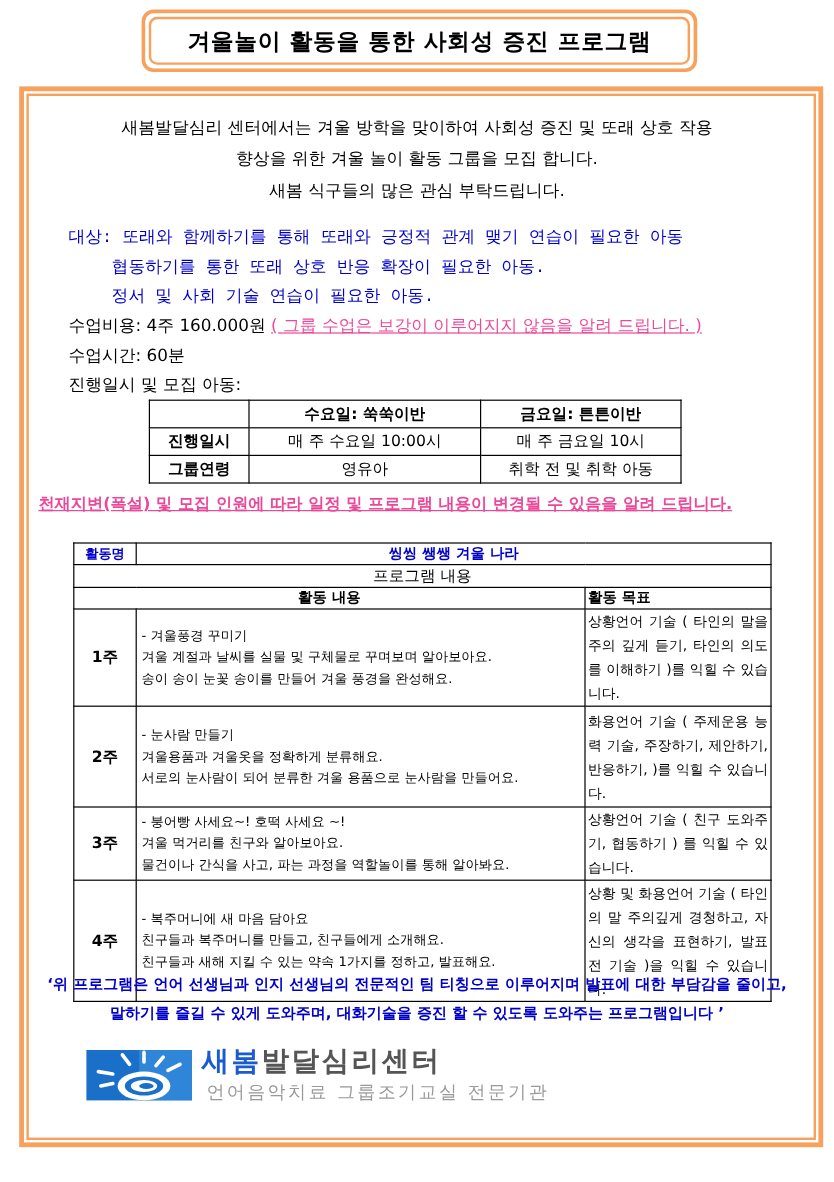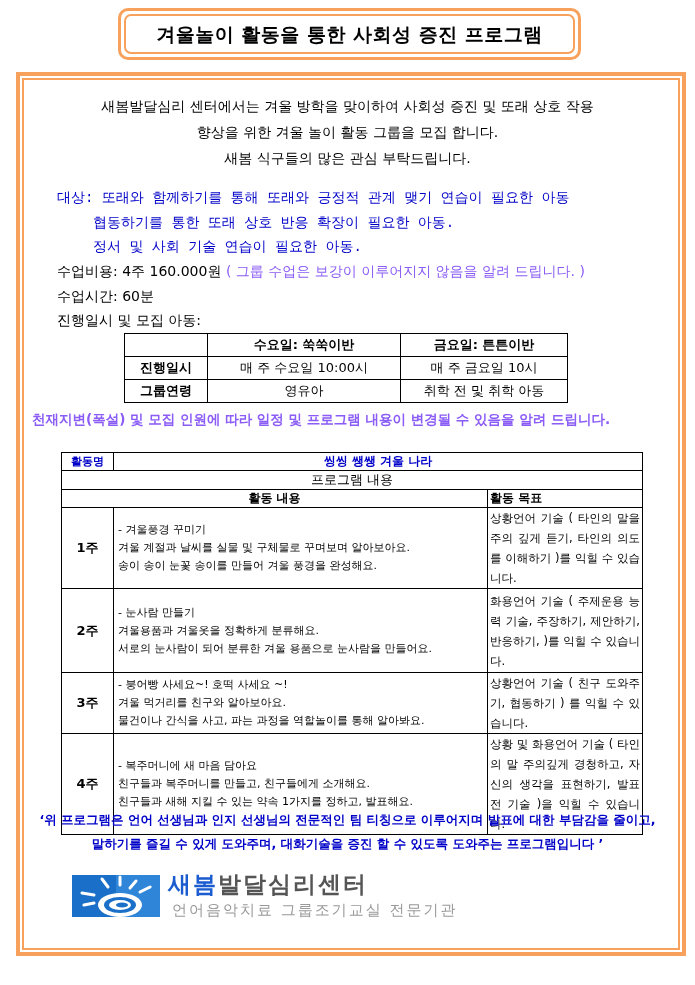--- a/index.html
+++ b/index.html
@@ -14,21 +14,21 @@
     font-size:19px; font-weight:bold; letter-spacing:0.5px; }
 
   .frame { position:absolute; left:16px; top:72px; width:670px; height:884px;
     border:4px solid #f7a15c; box-sizing:border-box; }
   .frame::after { content:""; position:absolute; left:2px; top:2px; right:2px; bottom:2px;
     border:2px solid #f7a15c; }
 
   .intro { position:absolute; left:20px; right:20px; text-align:center; font-size:14px; }
   .line { position:absolute; font-size:14px; white-space:nowrap; }
   .blue { color:#0000c8;font-family:Liberation Mono, monospace; }
-  .red { color:#8b5cf6; }
+  .red { color:#ec4899;text-decoration:underline; }
 
   table { border-collapse:collapse; position:absolute; }
   .sched { left:124px; top:333px; width:444px; font-size:13px; }
   .sched td { border:1px solid #000; height:22px; padding:0; text-align:center; }
   .sched .h { font-weight:bold; }
   .sched .lbl { font-weight:bold; width:82px; }
   .sched .c1 { width:192px; }
 
   .prog { left:61px; top:452px; width:582px; font-size:11px; }
   .prog td { border:1px solid #000; padding:0 2px; vertical-align:middle; }

